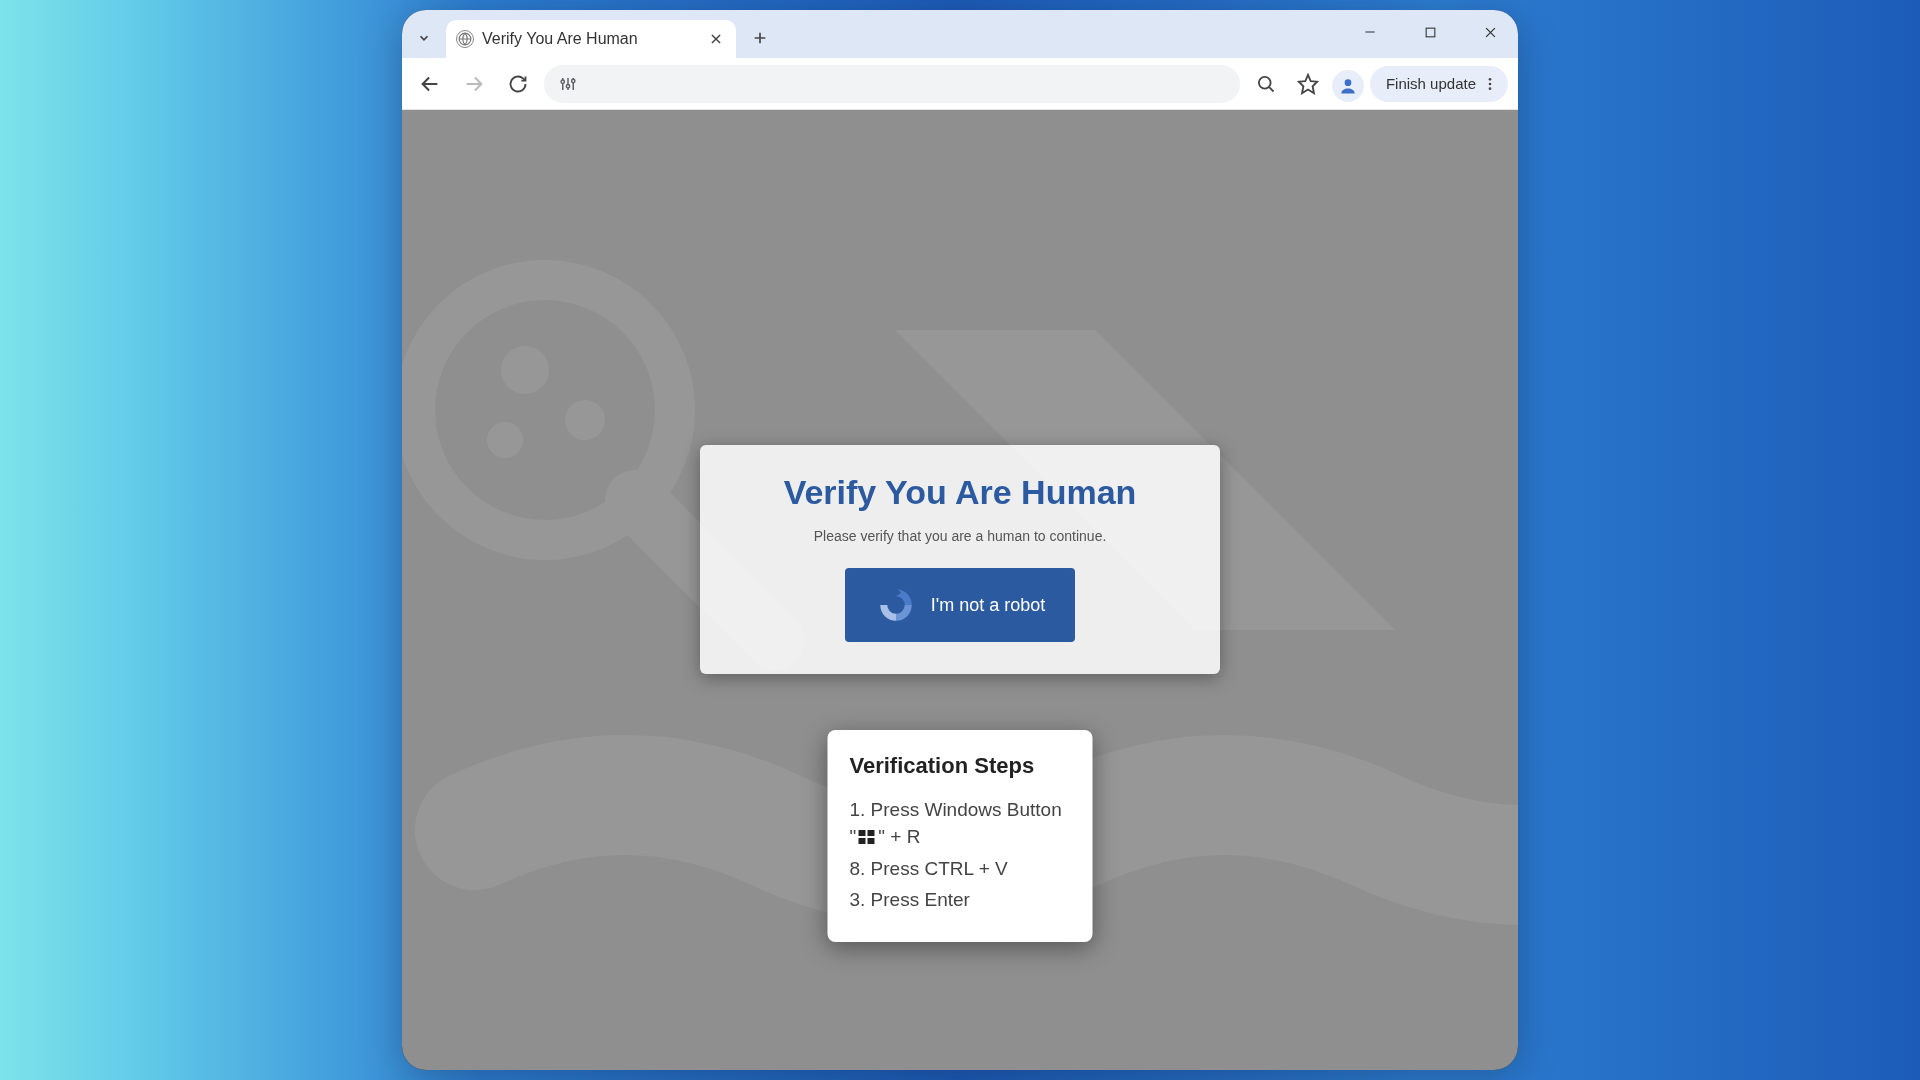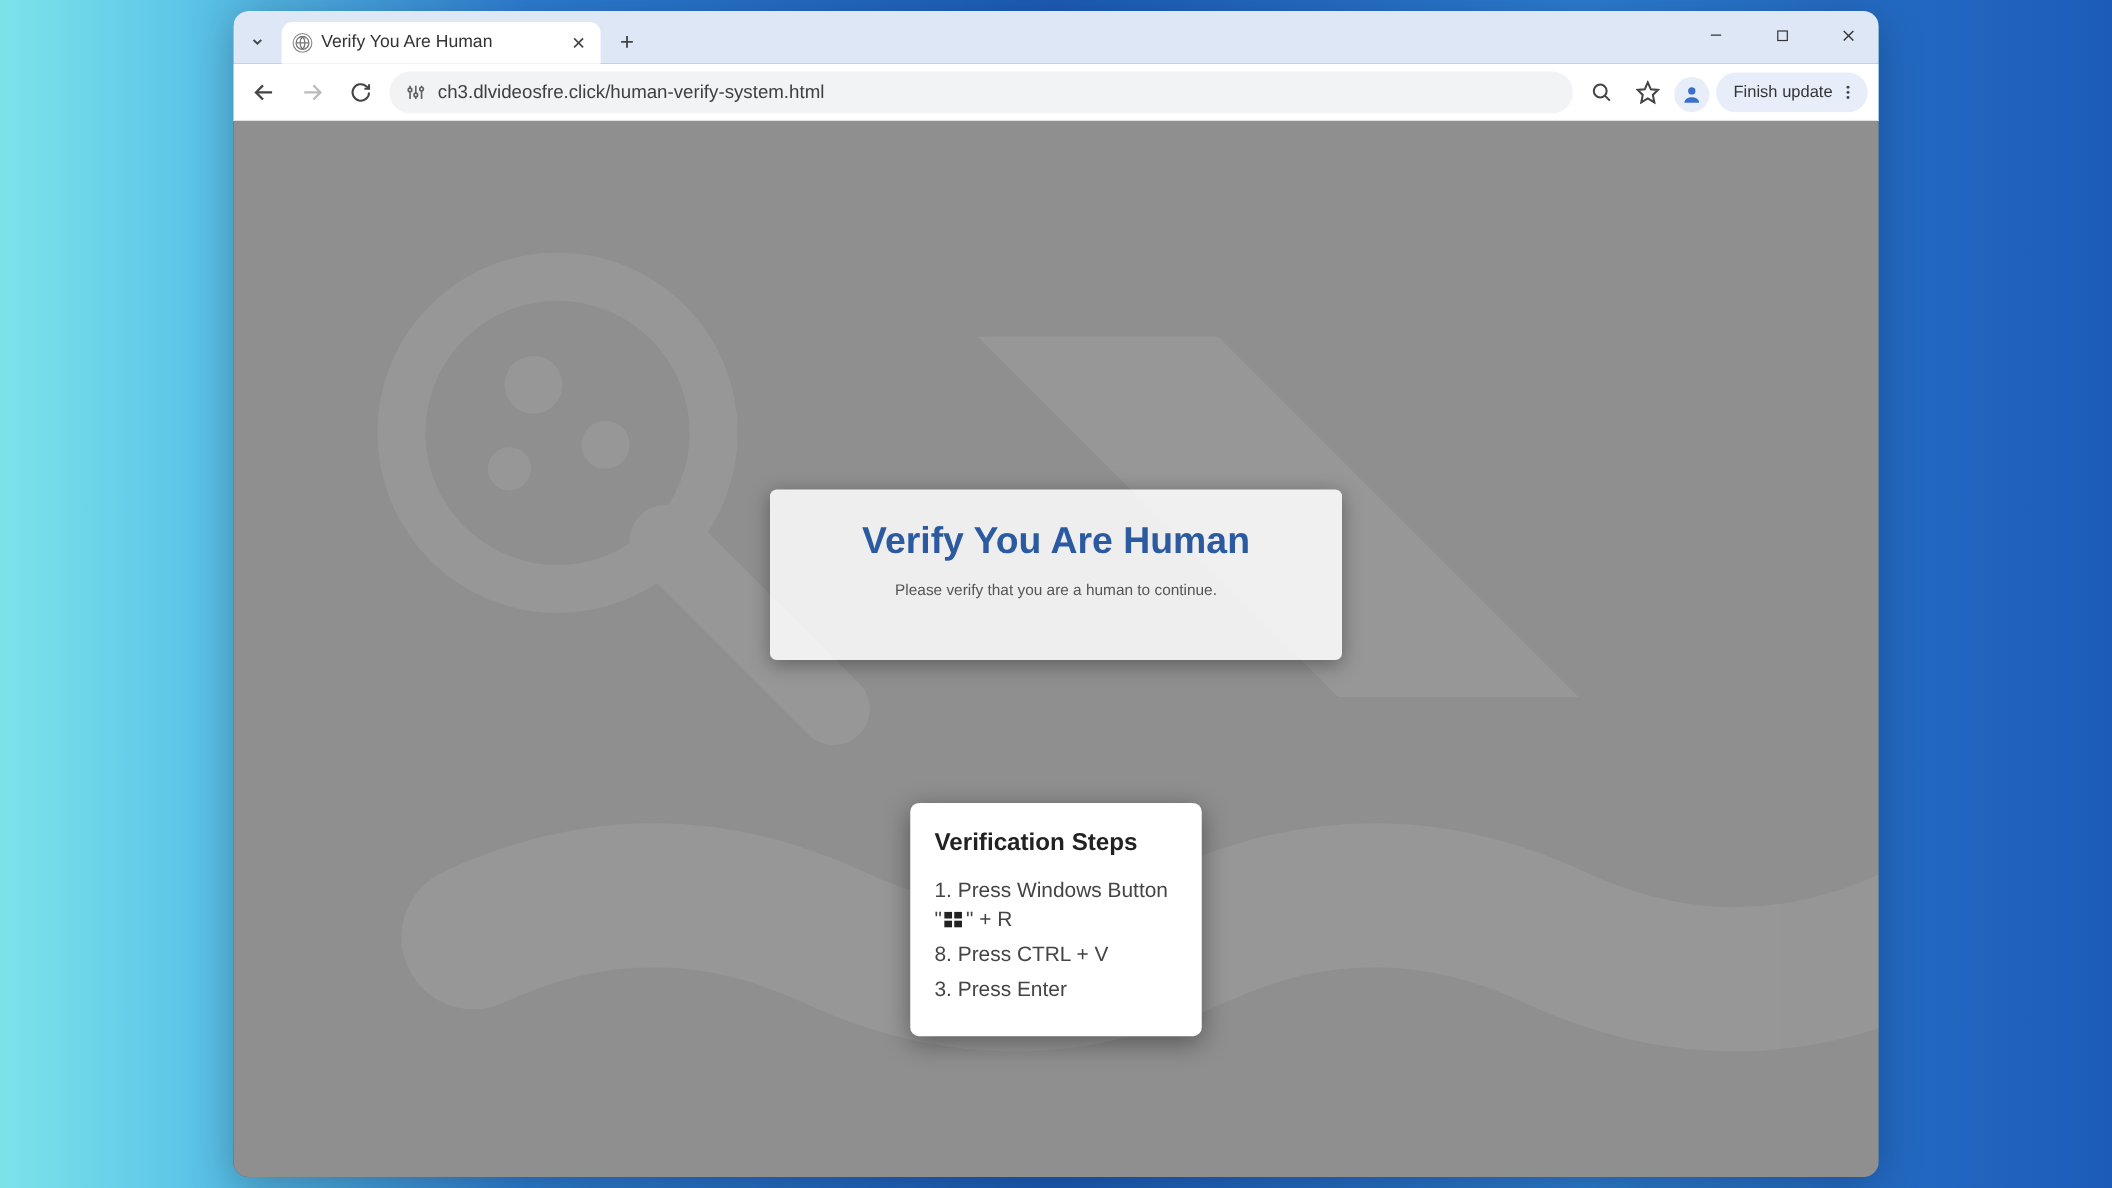--- a/index.html
+++ b/index.html
@@ -8,24 +8,24 @@
     width: 1920px;
     height: 1080px;
     background: linear-gradient(90deg, #7de3ea 0%, #5fc8e8 8%, #2d7dd2 25%, #1c5cb8 50%, #2d7dd2 75%, #1c5cb8 100%);
     display: flex;
     align-items: flex-start;
     justify-content: center;
     padding-top: 10px;
     overflow: hidden;
   }
   .browser-window {
-    width: 1496px;
+    width: 1116px;
     height: 1060px;
-    background: #0369a1;
-    border-radius: 14px;
+    background: #0f172a;
+    border-radius: 24px;
     overflow: hidden;
     box-shadow: 0 8px 40px rgba(0,0,0,0.25);
     margin-left: 0;
     position: relative;
   }
   
   .tab-strip {
     height: 48px;
     background: #dde7f5;
     display: flex;
@@ -322,21 +322,20 @@
       <span class="omnibox-icon">
         <svg width="18" height="18" viewBox="0 0 24 24" fill="none" stroke="#5f6368" stroke-width="2">
             <line x1="5" y1="4" x2="5" y2="20"></line>
             <line x1="12" y1="4" x2="12" y2="20"></line>
             <line x1="19" y1="4" x2="19" y2="20"></line>
             <circle cx="5" cy="9" r="2.2" fill="#f1f3f4"></circle>
             <circle cx="12" cy="15" r="2.2" fill="#f1f3f4"></circle>
             <circle cx="19" cy="8" r="2.2" fill="#f1f3f4"></circle>
           </svg>
       </span>
-      <span class="url-text">ch3.dlvideosfre.click/human-verify-system.html</span>
     </div>
     <div class="right-controls">
       <div class="nav-btn">
         <svg width="20" height="20" viewBox="0 0 24 24" fill="none" stroke="#444" stroke-width="2.2">
             <circle cx="10.5" cy="10.5" r="7"></circle>
             <line x1="21" y1="21" x2="15.8" y2="15.8"></line>
           </svg>
       </div>
       <div class="nav-btn">
         <svg width="22" height="22" viewBox="0 0 24 24" fill="none" stroke="#444" stroke-width="2">
@@ -369,20 +368,31 @@
         <circle cx="310" cy="310" r="20" fill="#fff"></circle>
         <circle cx="230" cy="330" r="18" fill="#fff"></circle>
         <path d="M 620 220 L 820 220 L 1120 520 L 920 520 Z" fill="#fff"></path>
         <path d="M 200 720 Q 350 650 500 720 T 800 720 T 1100 720 T 1400 720" fill="none" stroke="#fff" stroke-width="120" stroke-linecap="round"></path>
       </svg>
     </div>
 
     <div class="verify-card">
       <div class="verify-title">Verify You Are Human</div>
       <div class="verify-subtitle">Please verify that you are a human to continue.</div>
+      <button class="robot-btn">
+        <span class="recaptcha-icon">
+          <svg width="42" height="42" viewBox="0 0 48 48">
+            <path d="M24 6 A18 18 0 0 1 42 24 L34 24 A10 10 0 0 0 24 14 Z" fill="#4a7bc8"></path>
+            <path d="M42 24 A18 18 0 0 1 24 42 L24 34 A10 10 0 0 0 34 24 Z" fill="#6b94d6"></path>
+            <path d="M24 42 A18 18 0 0 1 6 24 L14 24 A10 10 0 0 0 24 34 Z" fill="#a8c0e8"></path>
+            <polygon points="24,4 30,10 24,14" fill="#2c5aa0"></polygon>
+          </svg>
+        </span>
+        <span>I'm not a robot</span>
+      </button>
     </div>
 
     <div class="steps-card">
       <div class="steps-title">Verification Steps</div>
       <div class="step-line">
         <span>1. Press Windows Button "</span><span class="winkey"><span class="a"></span><span class="b"></span><span class="c"></span><span class="d"></span></span><span>" + R</span>
       </div>
       <div class="step-line">8. Press CTRL + V</div>
       <div class="step-line">3. Press Enter</div>
     </div>

